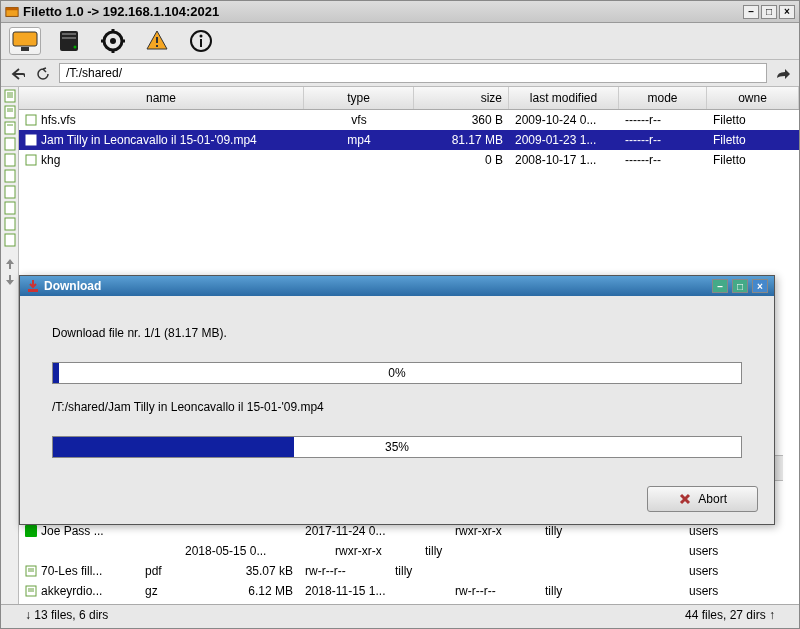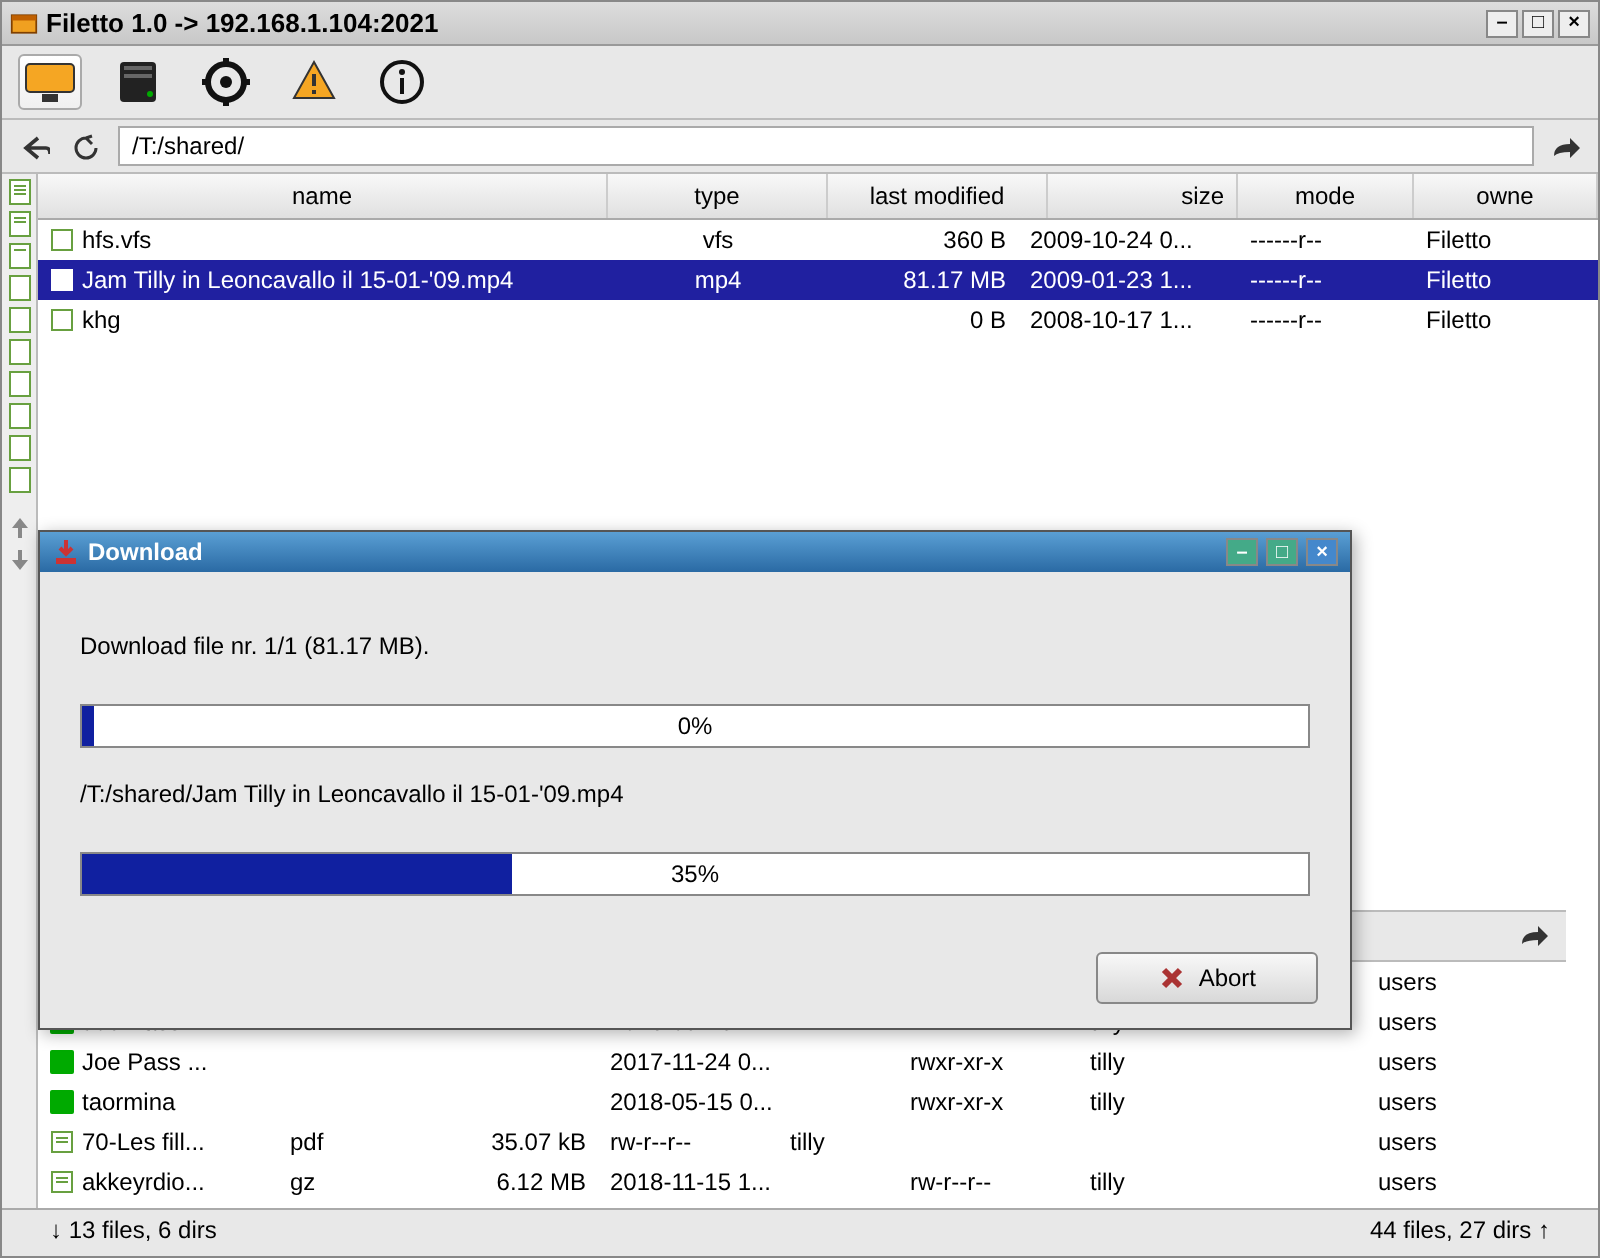--- a/index.html
+++ b/index.html
@@ -34,24 +34,24 @@
 .td{padding:2px 6px;overflow:hidden;white-space:nowrap;text-overflow:ellipsis}
 .td.name{width:285px;display:flex;align-items:center;gap:4px}
 .td.type{width:110px;text-align:center}
 .td.size{width:95px;text-align:right}
 .td.lm{width:110px}
 .td.mode{width:88px}
 .td.owner{flex:1}
 .ficon{width:12px;height:12px;flex-shrink:0}
 .ficon.folder{background:#0a0;border-radius:1px;position:relative}
 .statusbar{display:flex;justify-content:space-between;padding:3px 24px;background:#e8e8e8;border-top:1px solid #aaa;height:20px}
-.dialog{position:absolute;left:18px;top:178px;width:657px;background:#e8e8e8;border:1px solid #555;box-shadow:2px 2px 8px rgba(0,0,0,0.3);z-index:10}
+.dialog{position:absolute;left:18px;top:188px;width:756px;background:#e8e8e8;border:1px solid #555;box-shadow:2px 2px 8px rgba(0,0,0,0.3);z-index:10}
 .dlg-title{background:linear-gradient(#5a9fd4,#2a6aa4);color:#fff;padding:3px 6px;display:flex;align-items:center;gap:4px;font-weight:bold;font-size:13px}
 .dlg-title .spacer{flex:1}
-.dlg-body{padding:16px 20px 12px}
+.dlg-body{padding:16px 32px 12px}
 .prog{background:#fff;border:1px solid #888;height:22px;position:relative;margin:6px 0 16px}
 .prog .bar{background:#1020a0;height:100%;position:absolute;left:0;top:0}
 .prog .bar.tiny{width:6px}
 .prog .lbl{position:absolute;left:0;right:0;top:0;bottom:0;display:flex;align-items:center;justify-content:center;font-size:12px}
 .dlg-foot{display:flex;justify-content:flex-end;padding:0 16px 12px}
 .btn{background:linear-gradient(#f8f8f8,#d8d8d8);border:1px solid #888;border-radius:3px;padding:5px 30px;display:flex;align-items:center;gap:6px;cursor:pointer;font-size:13px}
 .bottom-pane{position:absolute;left:18px;top:368px;width:764px;bottom:4px;background:#fff;overflow:hidden}
 .bottom-pane .navbar2{display:flex;align-items:center;padding:3px 6px;gap:6px;background:#e8e8e8;border-bottom:1px solid #bbb;border-top:1px solid #bbb}
 .bp-rows{}
 .bp-rows .tr .td.name{width:120px}
@@ -185,22 +185,22 @@
         </svg>
       <svg class="gicon" viewBox="0 0 14 14">
           <path d="M7 12 L11 7 L8 7 L8 2 L6 2 L6 7 L3 7 Z" fill="#888"></path>
         </svg>
     </div>
 
     <div class="table-wrap">
       <div class="thead">
         <div class="th name">name</div>
         <div class="th type">type</div>
+        <div class="th size">size</div>
         <div class="th lm">last modified</div>
-        <div class="th size">size</div>
         <div class="th mode">mode</div>
         <div class="th owner">owne</div>
       </div>
       <div class="tbody" id="top-tbody">
           <div class="tr">
             <div class="td name">
               <svg class="ficon" viewBox="0 0 12 12">
                 <rect x="1" y="1" width="10" height="10" fill="#fff" stroke="#68a040"></rect>
               </svg>
               <span>hfs.vfs</span>
@@ -282,24 +282,20 @@
               <span>Joe Pass ...</span>
             </div>
             <div class="td type"></div>
             <div class="td size"></div>
             <div class="td lm">2017-11-24 0...</div>
             <div class="td mode">rwxr-xr-x</div>
             <div class="td owner">tilly</div>
             <div class="td grp">users</div>
           </div>
           <div class="tr">
-            <div class="td name">
-              <div class="ficon folder"></div>
-              <span>taormina</span>
-            </div>
             <div class="td type"></div>
             <div class="td size"></div>
             <div class="td lm">2018-05-15 0...</div>
             <div class="td mode">rwxr-xr-x</div>
             <div class="td owner">tilly</div>
             <div class="td grp">users</div>
           </div>
           <div class="tr">
             <div class="td name">
               <svg class="ficon" viewBox="0 0 12 12">

